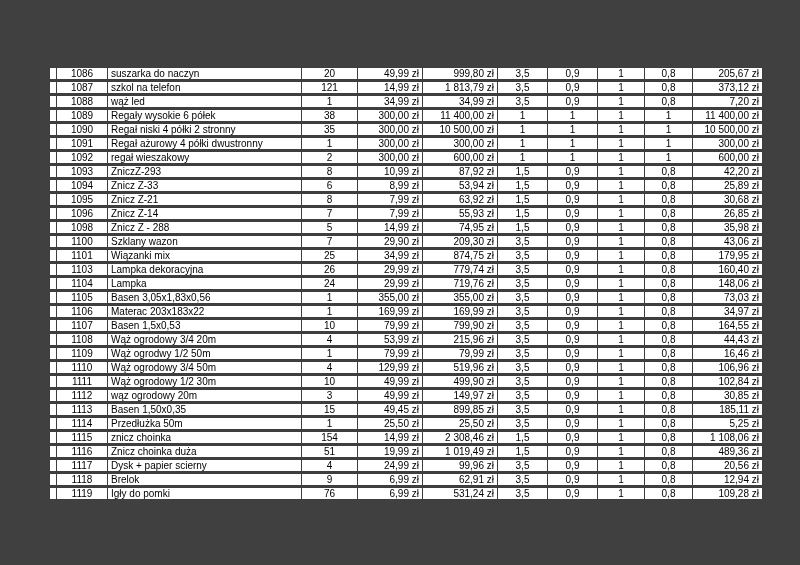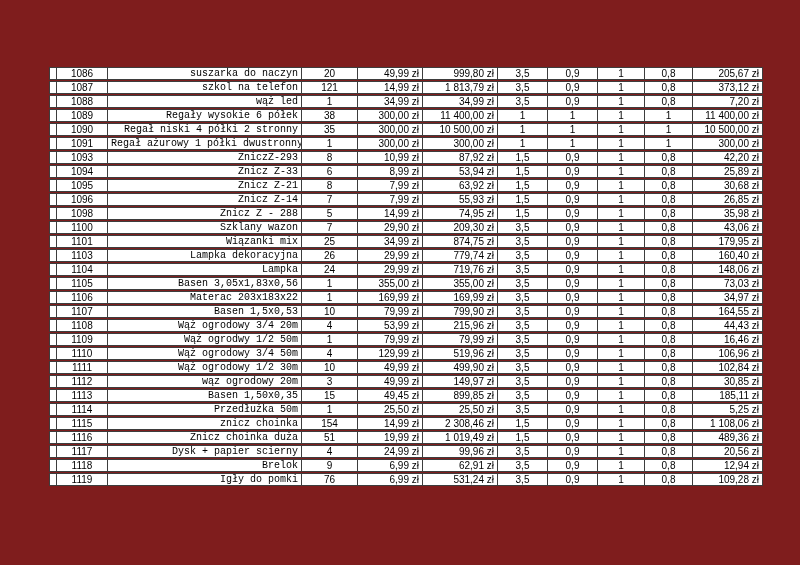--- a/index.html
+++ b/index.html
@@ -4,42 +4,42 @@
 <style>
   :root { --bc: #3d3d3d; }
   html, body { margin: 0; padding: 0; }
   body {
     width: 800px; height: 565px;
     background: #ffffff;
     font-family: "Liberation Sans", sans-serif;
     color: #000000;
     overflow: hidden;
   }
-  .page { position: relative; width: 800px; height: 565px; background: #7f1d1d; }
+  .page { position: relative; width: 800px; height: 565px; background: #404040; }
   table.inv {
     position: absolute; left: 49px; top: 66px;
     width: 714px;
     table-layout: fixed;
     border-collapse: separate;
     border-spacing: 0 1px;
   }
   table.inv td {
     height: 11px;
     font-size: 10px;
     line-height: 11px;
     padding: 0 3px;
     border-top: 1px solid var(--bc);
     border-bottom: 1px solid var(--bc);
     border-right: 1px solid var(--bc);
     overflow: hidden;
     white-space: nowrap;
     background: #ffffff;
   }
   table.inv td:first-child { border-left: 1px solid var(--bc); }
-  td.al-l { text-align: right; font-family: Liberation Mono, monospace; }
+  td.al-l { text-align: left; }
   td.al-c { text-align: center; }
   td.al-r { text-align: right; }
   col.c-spacer { width: 8px; }
   col.c-id     { width: 51px; }
   col.c-name   { width: 194px; }
   col.c-qty    { width: 56px; }
   col.c-unit   { width: 65px; }
   col.c-total  { width: 75px; }
   col.c-f1     { width: 50px; }
   col.c-f2     { width: 50px; }
@@ -127,29 +127,42 @@
           <td class="al-r">10 500,00 zł</td>
           <td class="al-c">1</td>
           <td class="al-c">1</td>
           <td class="al-c">1</td>
           <td class="al-c">1</td>
           <td class="al-r">10 500,00 zł</td>
         </tr>
         <tr>
           <td class="al-c"></td>
           <td class="al-c">1091</td>
-          <td class="al-l">Regał ażurowy 1 półki dwustronny</td>
-          <td class="al-c">1</td>
-          <td class="al-r">300,00 zł</td>
-          <td class="al-r">300,00 zł</td>
-          <td class="al-c">1</td>
-          <td class="al-c">1</td>
-          <td class="al-c">1</td>
-          <td class="al-c">1</td>
-          <td class="al-r">300,00 zł</td>
+          <td class="al-l">Regał ażurowy 4 półki dwustronny</td>
+          <td class="al-c">1</td>
+          <td class="al-r">300,00 zł</td>
+          <td class="al-r">300,00 zł</td>
+          <td class="al-c">1</td>
+          <td class="al-c">1</td>
+          <td class="al-c">1</td>
+          <td class="al-c">1</td>
+          <td class="al-r">300,00 zł</td>
+        </tr>
+        <tr>
+          <td class="al-c"></td>
+          <td class="al-c">1092</td>
+          <td class="al-l">regał wieszakowy</td>
+          <td class="al-c">2</td>
+          <td class="al-r">300,00 zł</td>
+          <td class="al-r">600,00 zł</td>
+          <td class="al-c">1</td>
+          <td class="al-c">1</td>
+          <td class="al-c">1</td>
+          <td class="al-c">1</td>
+          <td class="al-r">600,00 zł</td>
         </tr>
         <tr>
           <td class="al-c"></td>
           <td class="al-c">1093</td>
           <td class="al-l">ZniczZ-293</td>
           <td class="al-c">8</td>
           <td class="al-r">10,99 zł</td>
           <td class="al-r">87,92 zł</td>
           <td class="al-c">1,5</td>
           <td class="al-c">0,9</td>

